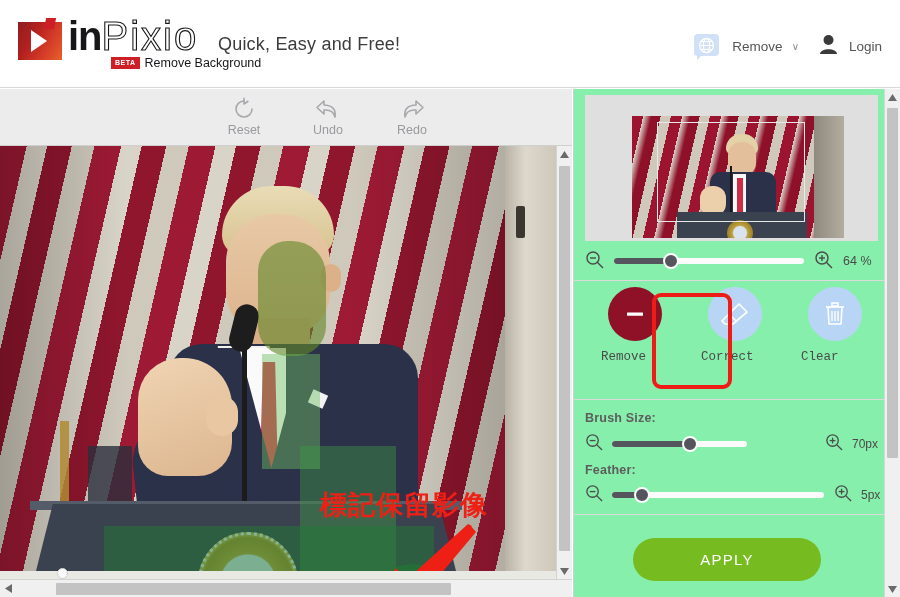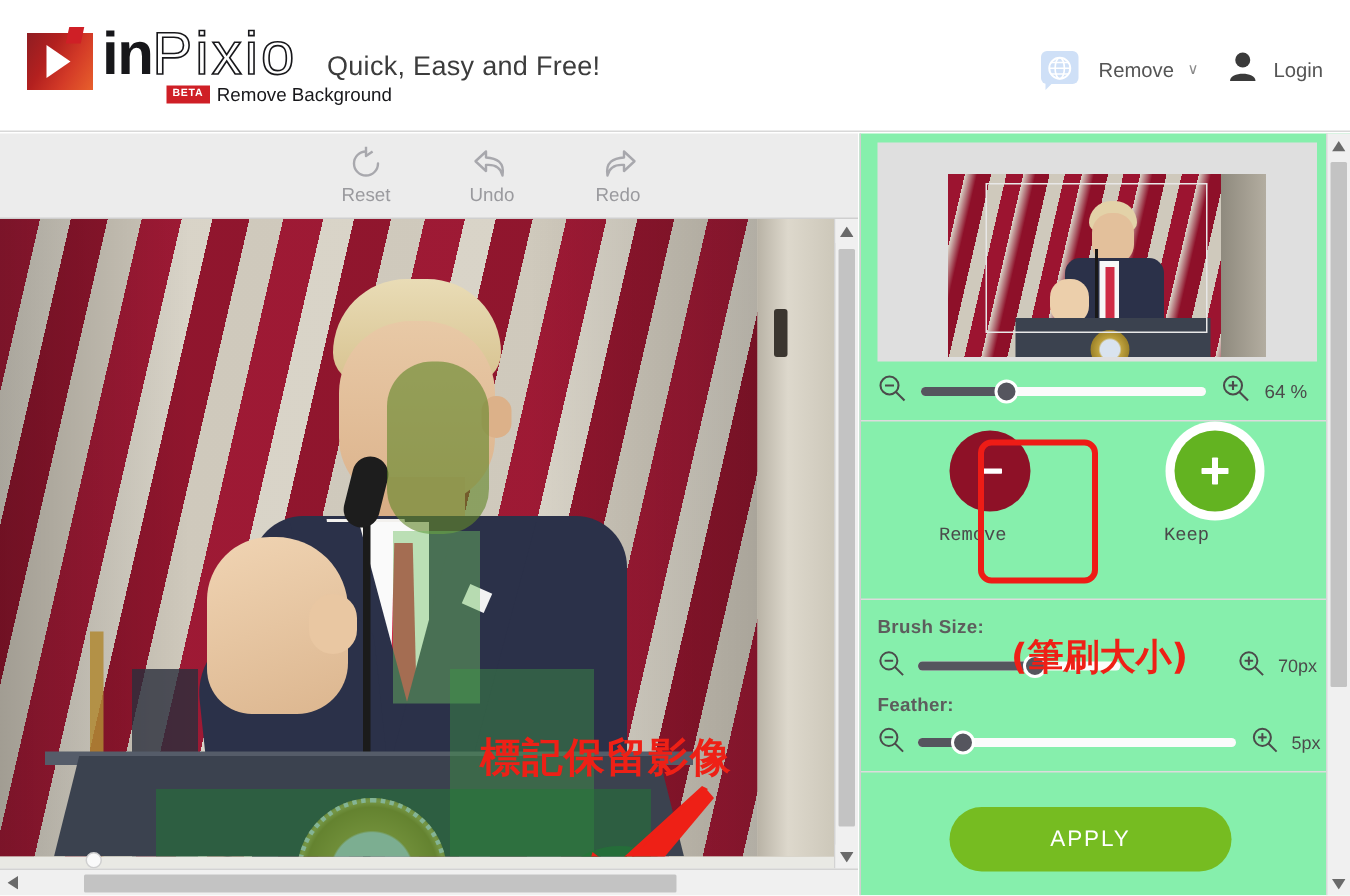--- a/index.html
+++ b/index.html
@@ -415,28 +415,40 @@
     <div class="tools">
       <div class="tool">
         <div class="circ c-remove">
           <svg width="24" height="24" viewBox="0 0 24 24">
               <rect x="4" y="10.4" width="16" height="3.4" fill="#fff" rx="0.5"></rect>
             </svg>
         </div>
         <div class="lb">Remove</div>
       </div>
       <div class="tool">
-        <div class="keep-ring"></div>
-        <div class="circ c-keep keep-inner">
-          <svg width="26" height="26" viewBox="0 0 26 26">
-            <rect x="4" y="11" width="18" height="4" fill="#fff" rx="0.5"></rect>
-            <rect x="11" y="4" width="4" height="18" fill="#fff" rx="0.5"></rect>
+        <div class="circ c-correct">
+          <svg width="30" height="26" viewBox="0 0 30 26">
+            <path d="M19 3 L27 11 L13 23 L5 23 L2 20 Z" fill="none" stroke="#fff" stroke-width="1.7" stroke-linejoin="round"></path>
+            <line x1="9" y1="13" x2="17" y2="21" stroke="#fff" stroke-width="1.5"></line>
           </svg>
         </div>
-        <div class="lb" style="position:relative;z-index:3">Keep</div>
+        <div class="lb">Correct</div>
+      </div>
+      <div class="tool">
+        <div class="circ c-clear">
+          <svg width="24" height="26" viewBox="0 0 24 26">
+            <rect x="9" y="2" width="6" height="3" fill="none" stroke="#fff" stroke-width="1.5"></rect>
+            <line x1="3" y1="6" x2="21" y2="6" stroke="#fff" stroke-width="1.7"></line>
+            <path d="M5 6 L6 23 L18 23 L19 6" fill="none" stroke="#fff" stroke-width="1.6" stroke-linejoin="round"></path>
+            <line x1="9" y1="10" x2="9" y2="20" stroke="#fff" stroke-width="1.4"></line>
+            <line x1="12" y1="10" x2="12" y2="20" stroke="#fff" stroke-width="1.4"></line>
+            <line x1="15" y1="10" x2="15" y2="20" stroke="#fff" stroke-width="1.4"></line>
+          </svg>
+        </div>
+        <div class="lb">Clear</div>
       </div>
     </div>
 
     <div class="divider" style="top:310px"></div>
 
     <div class="ctrl-label" style="left:11px;top:322px">Brush Size:</div>
     <div class="ctrlrow" style="left:11px;top:343px">
       <span>
         <svg width="18" height="18" viewBox="0 0 19 19">
           <circle cx="8" cy="8" r="6" fill="none" stroke="#4b4b4b" stroke-width="1.4"></circle>
@@ -481,21 +493,20 @@
         </svg>
       </span>
       <span class="ctrl-val">5px</span>
     </div>
 
     <div class="divider" style="top:425px"></div>
   </div>
 
   <div class="hl-box"></div>
 
-  <div class="anno-brush">(筆刷大小)</div>
 
   <button class="apply">APPLY</button>
 
   <div class="pscroll">
     <div class="btn-up">
       <svg width="9" height="7" viewBox="0 0 9 7">
           <path d="M4.5 0 L9 7 L0 7 Z" fill="#6a6a6a"></path>
         </svg>
     </div>
     <div class="thumb"></div>

